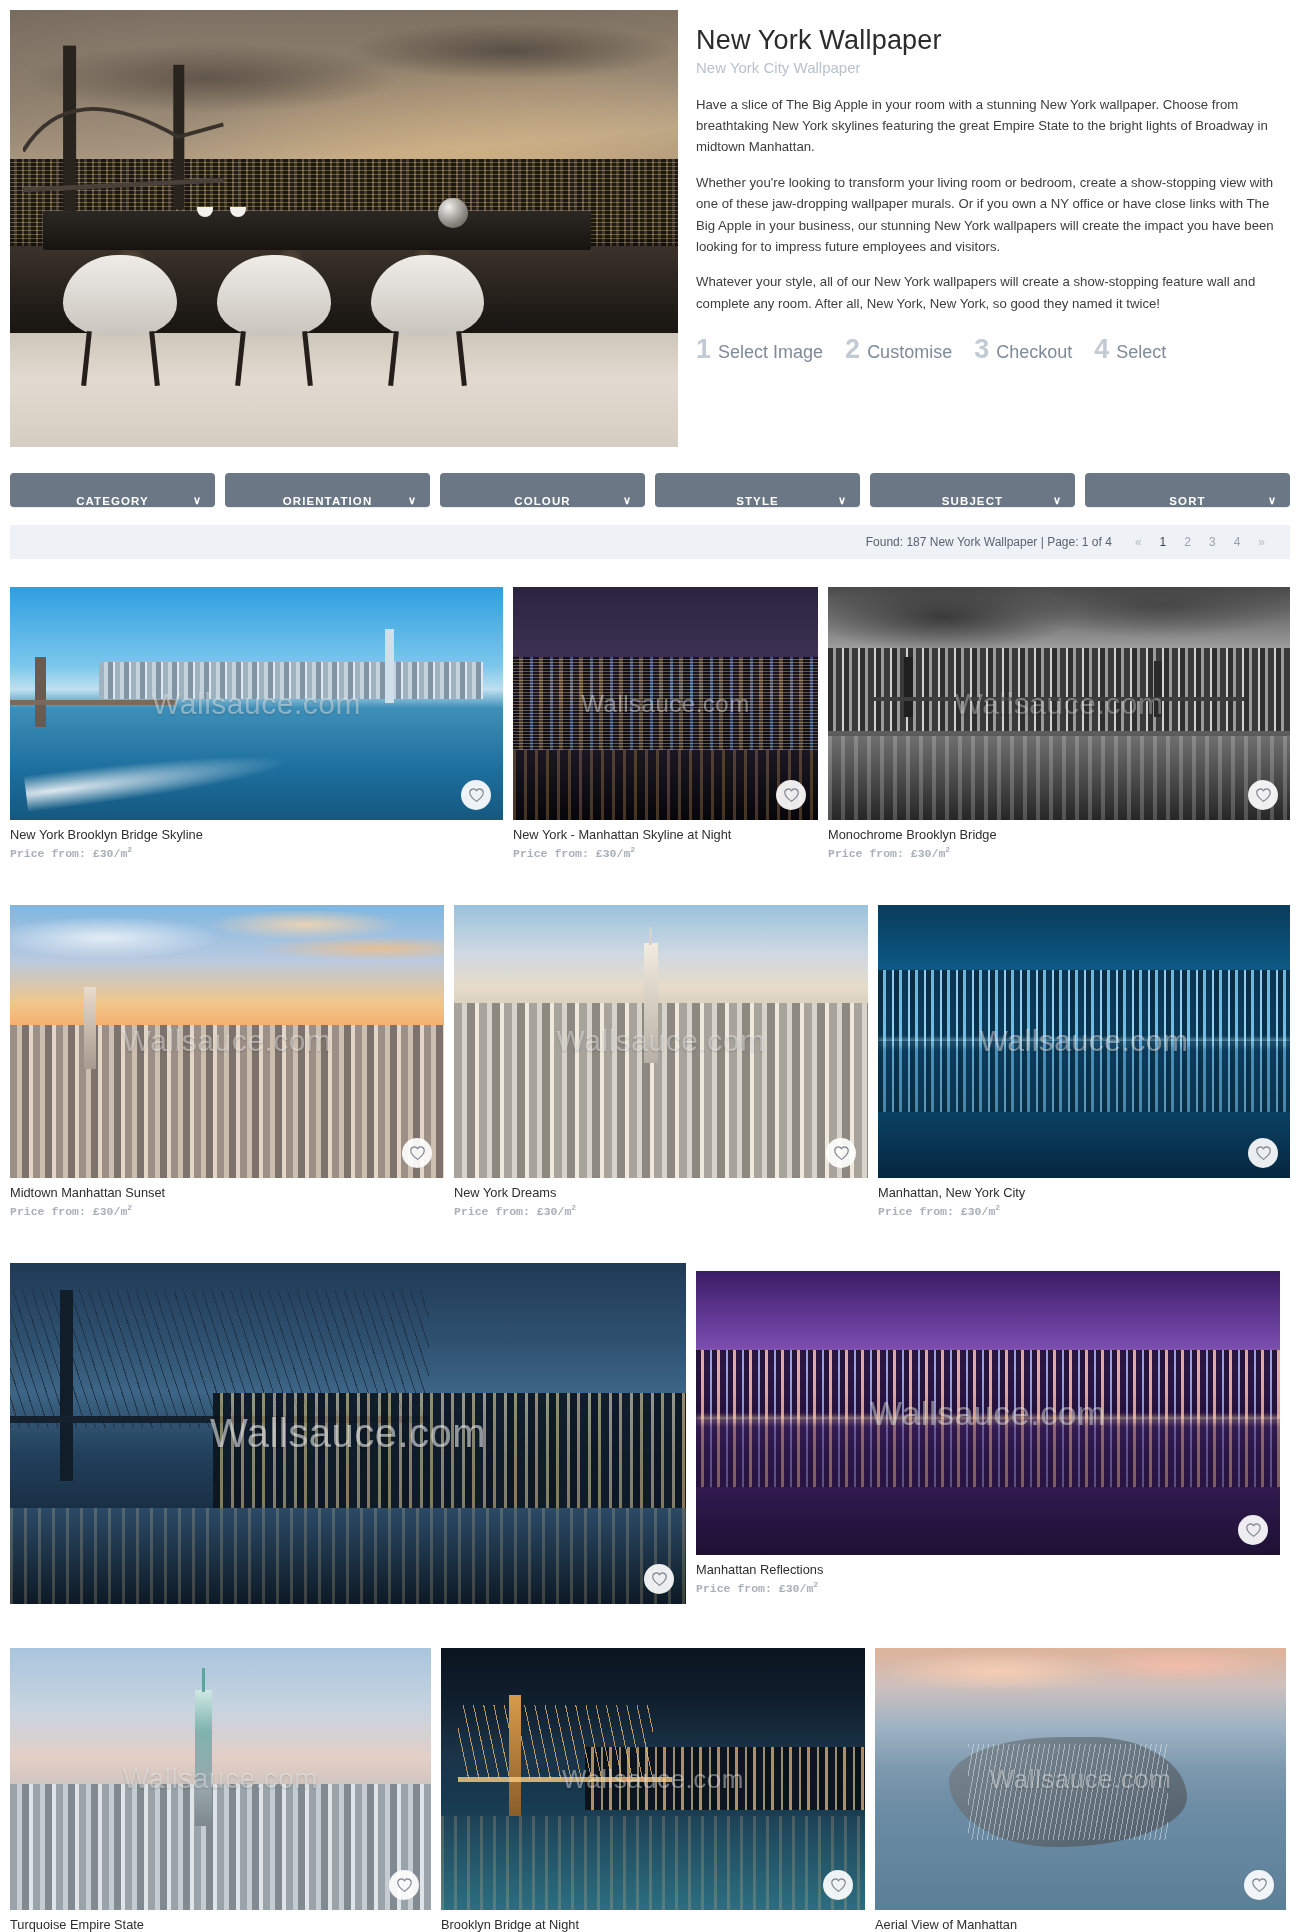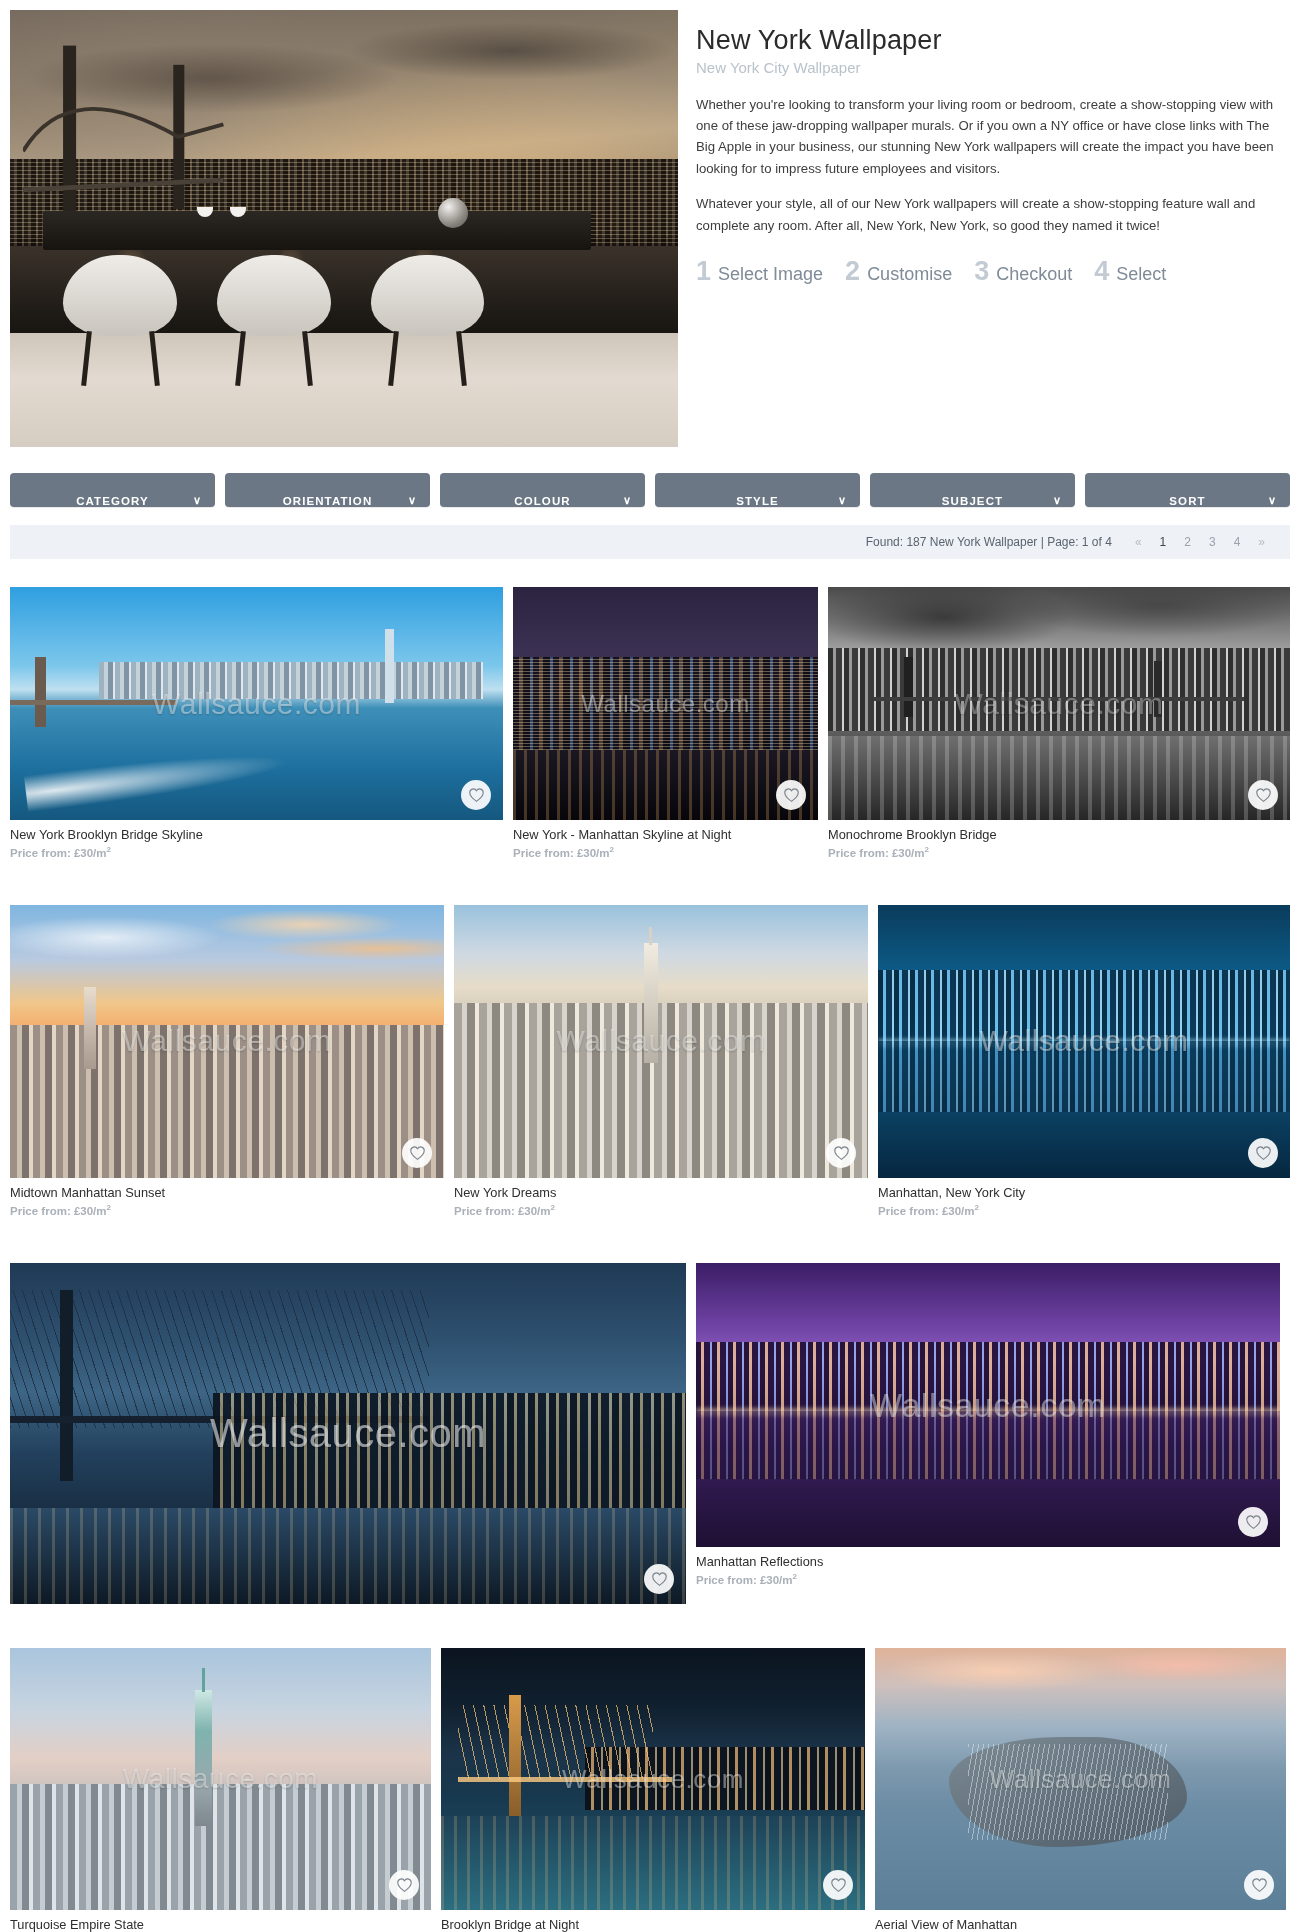--- a/index.html
+++ b/index.html
@@ -135,21 +135,21 @@
   }
   .result-text { font-size:12px; color:#5a6470; }
   .pager { display:flex; align-items:center; gap:0; margin-left:14px; }
   .pager a {
     font-size:12px; color:#99a2ad; padding:0 9px; text-decoration:none; cursor:pointer;
   }
   .pager a.cur { color:#3e464f; }
   .pager a.arrow { color:#b4bcc5; }
 
   
-  .grid-row { display:flex; gap:10px; padding:16px 10px; margin-top:12px; align-items:flex-start; }
+  .grid-row { display:flex; gap:10px; padding:16px 10px; margin-top:12px; align-items:center; }
   .card { position:relative; }
   .card .thumb {
     position:relative; width:100%; overflow:hidden; background:#889;
   }
   .wm {
     position:absolute; left:50%; top:50%; transform:translate(-50%,-50%);
     font-size:30px; color:rgba(255,255,255,.42); font-weight:400;
     letter-spacing:.5px; white-space:nowrap; pointer-events:none;
     text-shadow:0 1px 2px rgba(0,0,0,.18);
   }
@@ -158,21 +158,21 @@
     width:30px; height:30px; border-radius:50%;
     background:rgba(255,255,255,.92);
     display:flex; align-items:center; justify-content:center;
     cursor:pointer;
   }
   .heart svg { width:17px; height:16px; }
   .card-title {
     font-size:12.8px; color:#2e2e2e; margin:7px 0 3px 0; line-height:1.2;
   }
   .card-price {
-    font-size:11.5px; color:#a9b0b8; font-weight:700; line-height:1.2;
+    font-size:11.5px; color:#a9b0b8; font-weight:700; line-height:1.2;font-family:Liberation Mono, monospace;
   }
   .card-price sup { font-size:8px; }
 
   
   .sc { position:absolute; inset:0; }
 
   
   .img1 { background:linear-gradient(180deg,#2f9fe0 0%,#7cc7ec 34%,#bfe0f0 44%,#3e8fb8 52%,#1d6f9e 78%,#15587f 100%); }
   .img1 .sky-city{ position:absolute; left:18%; top:32%; width:78%; height:16%;
     background:repeating-linear-gradient(90deg,#9fb2bf 0 5px,#c4d2dc 5px 9px,#7f95a5 9px 14px,#dfe8ef 14px 16px); }
@@ -337,20 +337,21 @@
         <div class="seat"></div>
         <div class="leg l"></div>
         <div class="leg r"></div>
       </div>
   </div>
 
   <div class="hero-text">
     <h1 class="hero-title">New York Wallpaper</h1>
     <div class="hero-sub">New York City Wallpaper</div>
 
+    <p class="hero-p">Have a slice of The Big Apple in your room with a stunning New York wallpaper. Choose from breathtaking New York skylines featuring the great Empire State to the bright lights of Broadway in midtown Manhattan.</p>
     <p class="hero-p">Whether you're looking to transform your living room or bedroom, create a show-stopping view with one of these jaw-dropping wallpaper murals. Or if you own a NY office or have close links with The Big Apple in your business, our stunning New York wallpapers will create the impact you have been looking for to impress future employees and visitors.</p>
     <p class="hero-p">Whatever your style, all of our New York wallpapers will create a show-stopping feature wall and complete any room. After all, New York, New York, so good they named it twice!</p>
 
     <div class="steps">
       <div class="step">
         <span class="step-num">1</span>
         <span class="step-label">Select Image</span>
       </div>
       <div class="step">
         <span class="step-num">2</span>

